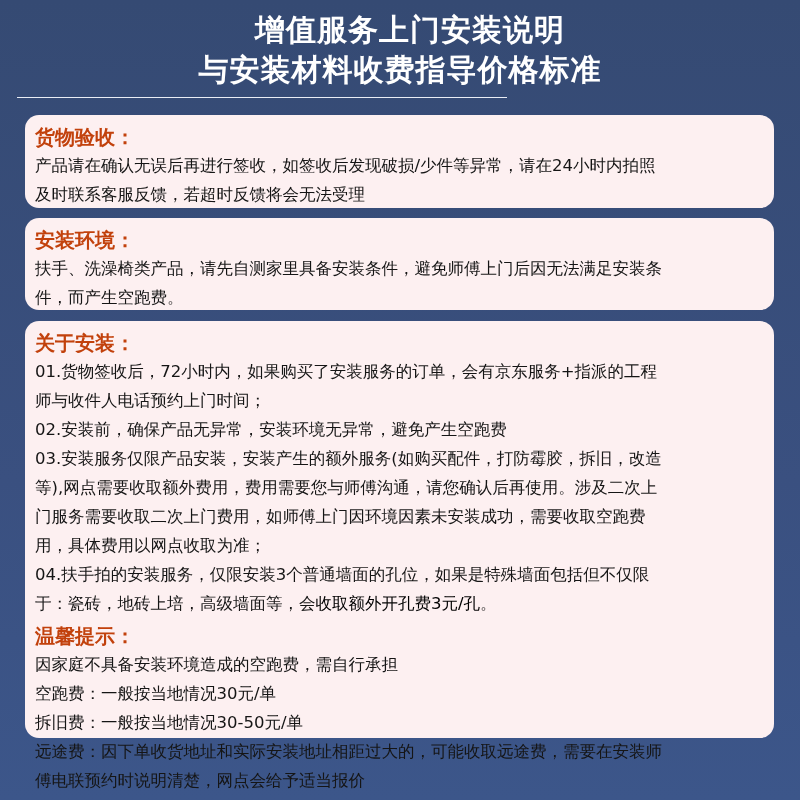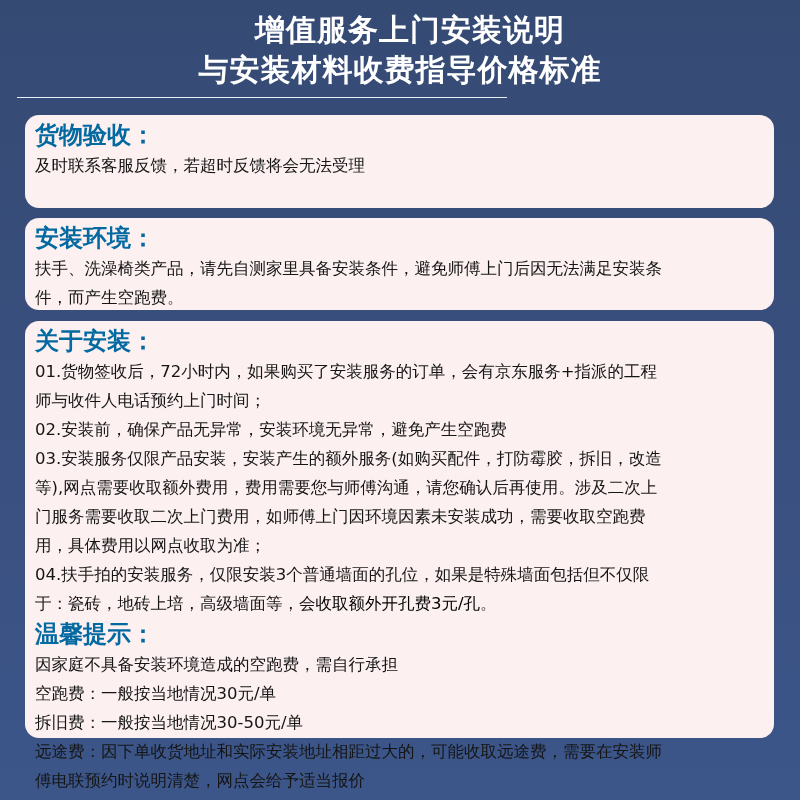--- a/index.html
+++ b/index.html
@@ -18,39 +18,40 @@
   }
   .title-line.l1 { margin-top: 10px; margin-left: 20px; }
   .card {
     position: absolute; left: 25px; width: 749px;
     background: #fdf0f1;
     border-radius: 14px;
     box-sizing: border-box;
     padding: 8px 0 0 10px;
   }
   .card-title {
-    color: #0369a1; font-weight: bold; font-size: 24px; line-height: 28px; font-family: Liberation Mono, monospace;
+    color: #c2410c; font-weight: bold; font-size: 20px; line-height: 28px;
   }
   .card-text {
     color: #151515; font-size: 16.5px; line-height: 29px;
     white-space: pre-wrap;
   }
   .hl { color: #000000; }
 </style>
 </head>
 <body>
 
 <div class="header">
   <div class="title-line l1">增值服务上门安装说明</div>
   <div class="title-line">与安装材料收费指导价格标准</div>
 </div>
 <div style="position:absolute;left:17px;top:97px;width:490px;border-top:1px solid #e9edf5;"></div>
 
 <div class="card" style="top:115px;height:93px;">
   <div class="card-title">货物验收：</div>
+  <div class="card-text">产品请在确认无误后再进行签收，如签收后发现破损/少件等异常，请在24小时内拍照</div>
   <div class="card-text">及时联系客服反馈，若超时反馈将会无法受理</div>
 </div>
 
 <div class="card" style="top:218px;height:92px;">
   <div class="card-title">安装环境：</div>
   <div class="card-text">扶手、洗澡椅类产品，请先自测家里具备安装条件，避免师傅上门后因无法满足安装条</div>
   <div class="card-text">件，而产生空跑费。</div>
 </div>
 
 <div class="card" style="top:321px;height:330px;">

